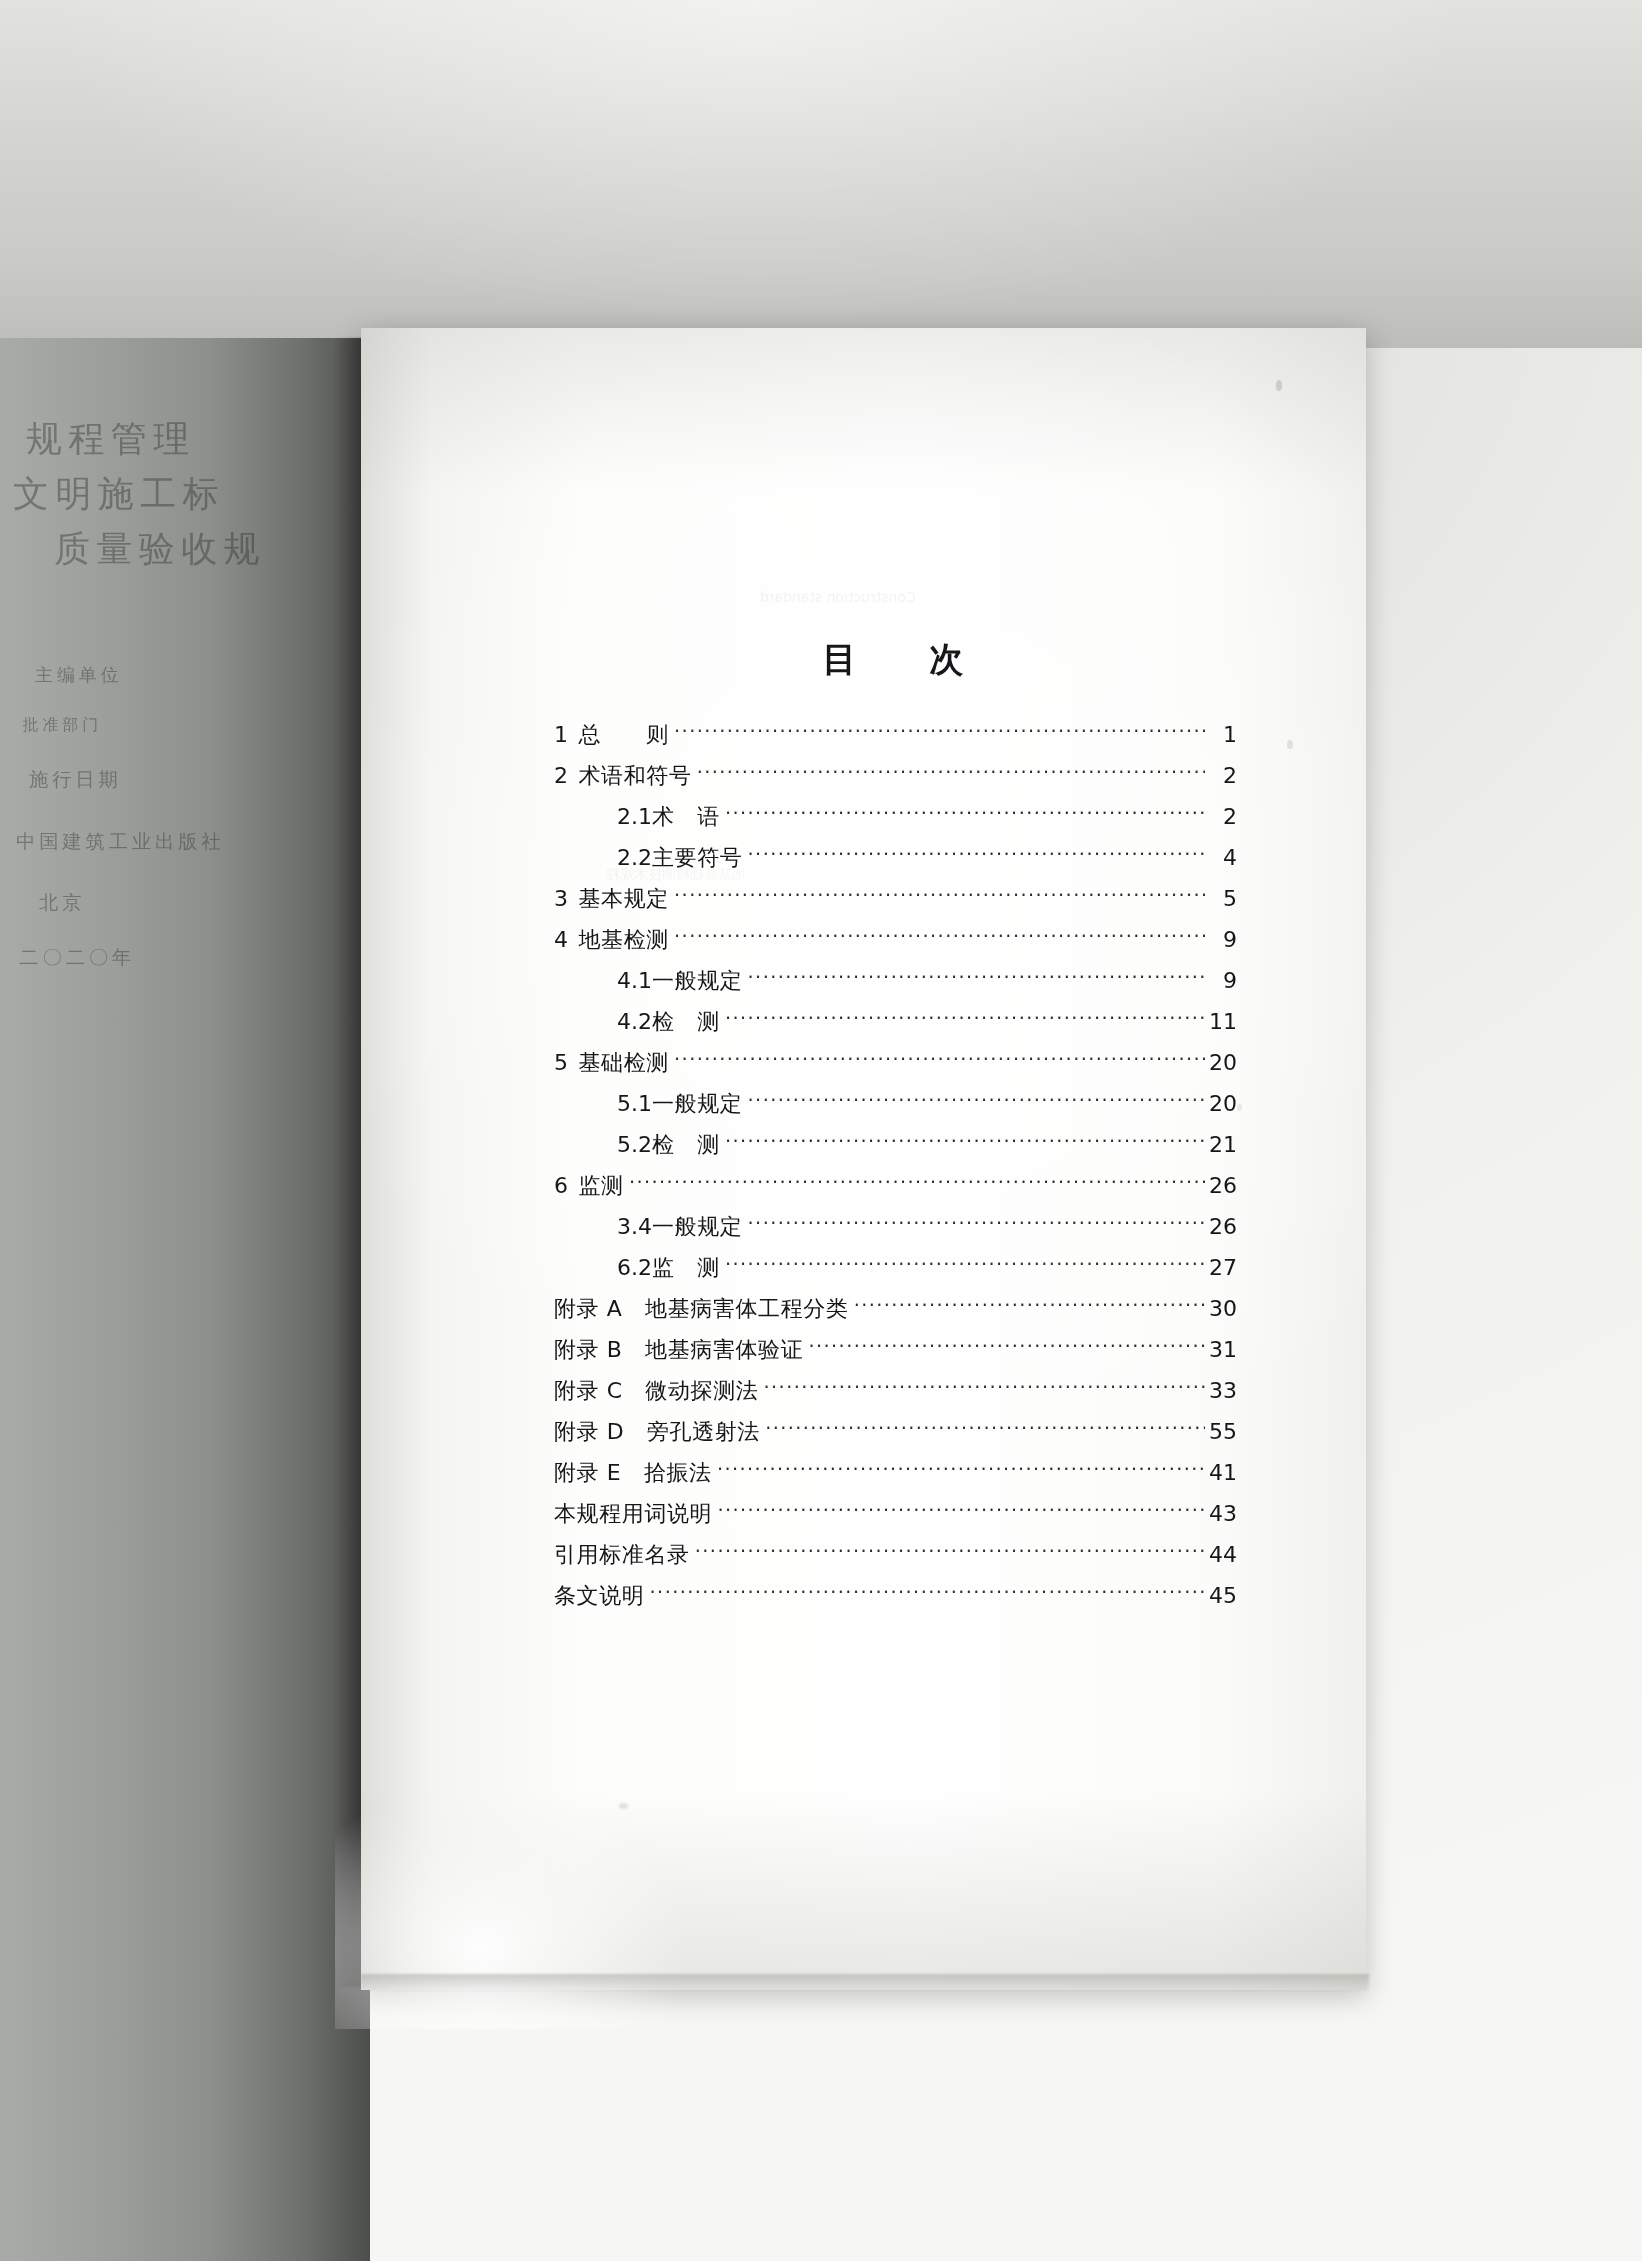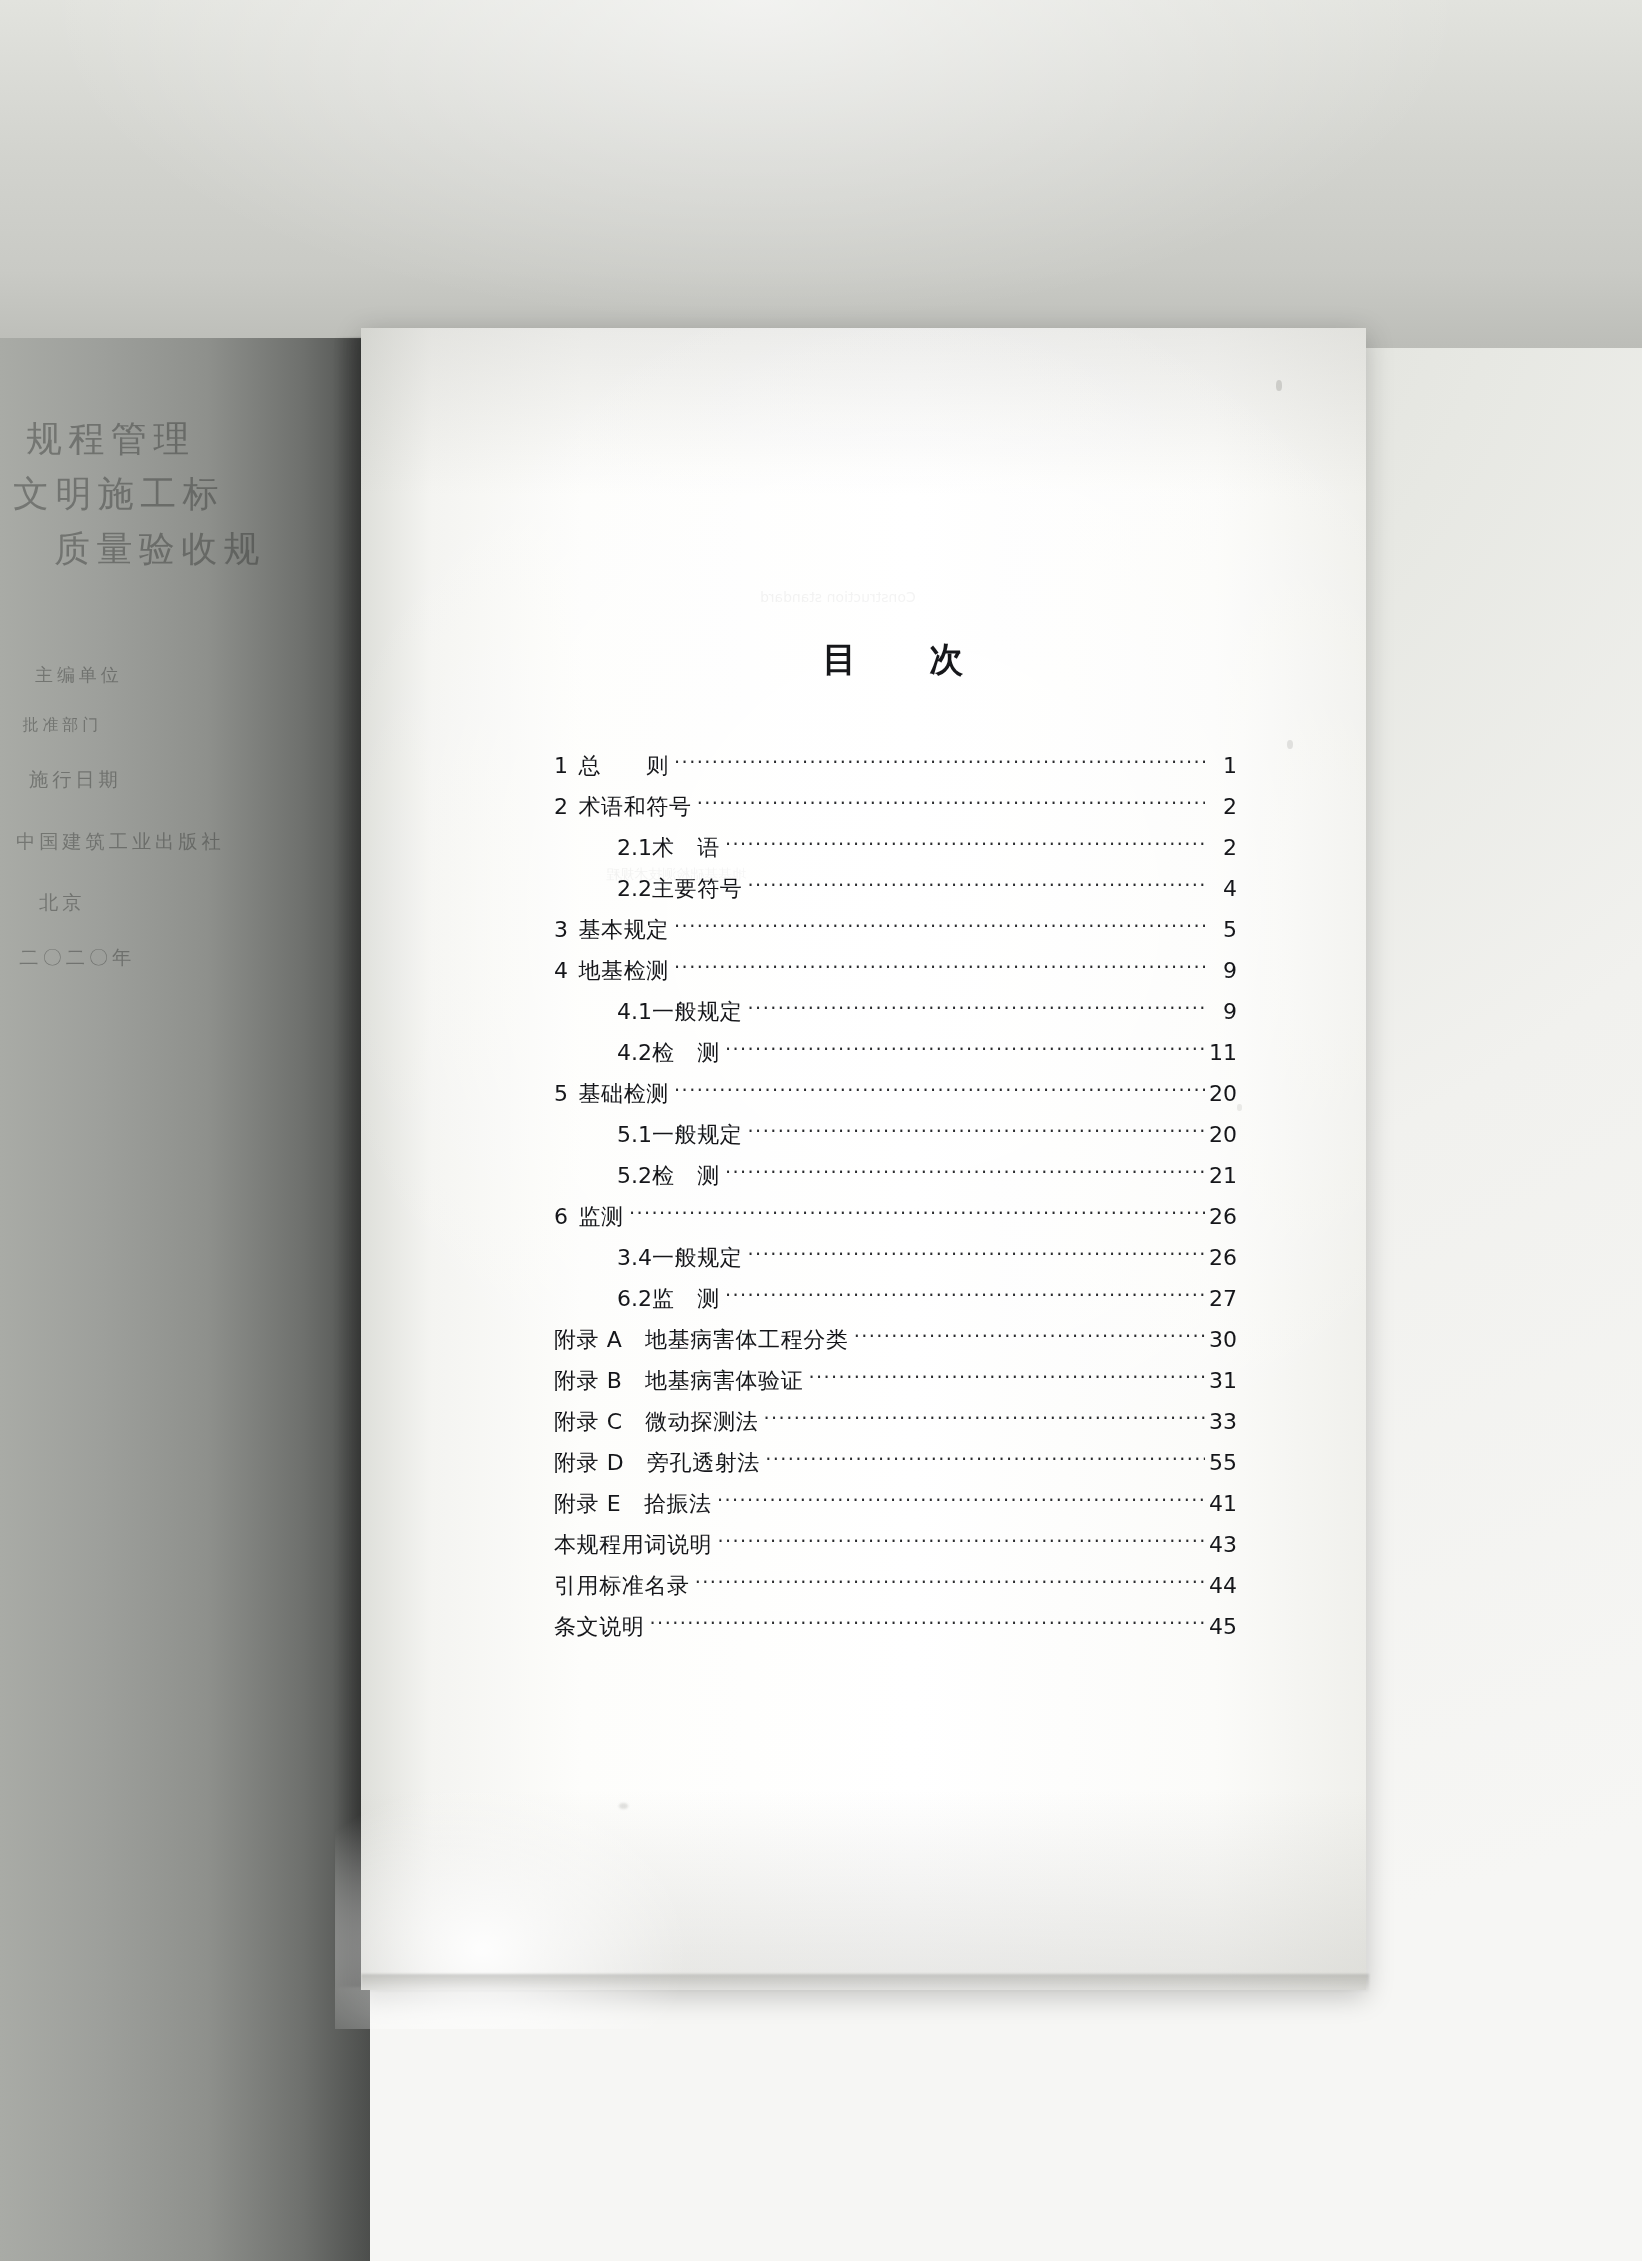--- a/index.html
+++ b/index.html
@@ -107,21 +107,21 @@
     top: 309px;
     width: 683px;
   }
   .toc-title {
     text-align: center;
     font-size: 34px;
     font-weight: bold;
     letter-spacing: 19.3px;
     color: #16171a;
     font-family: "DejaVu Sans", sans-serif;
-    margin-bottom: 62px;
+    margin-bottom: 31px;
     margin-left: 14px;
   }
 
   .row {
     display: flex;
     align-items: baseline;
     font-size: 22px;
     color: #15161a;
     font-family: "DejaVu Sans", sans-serif;
     height: 41px;

